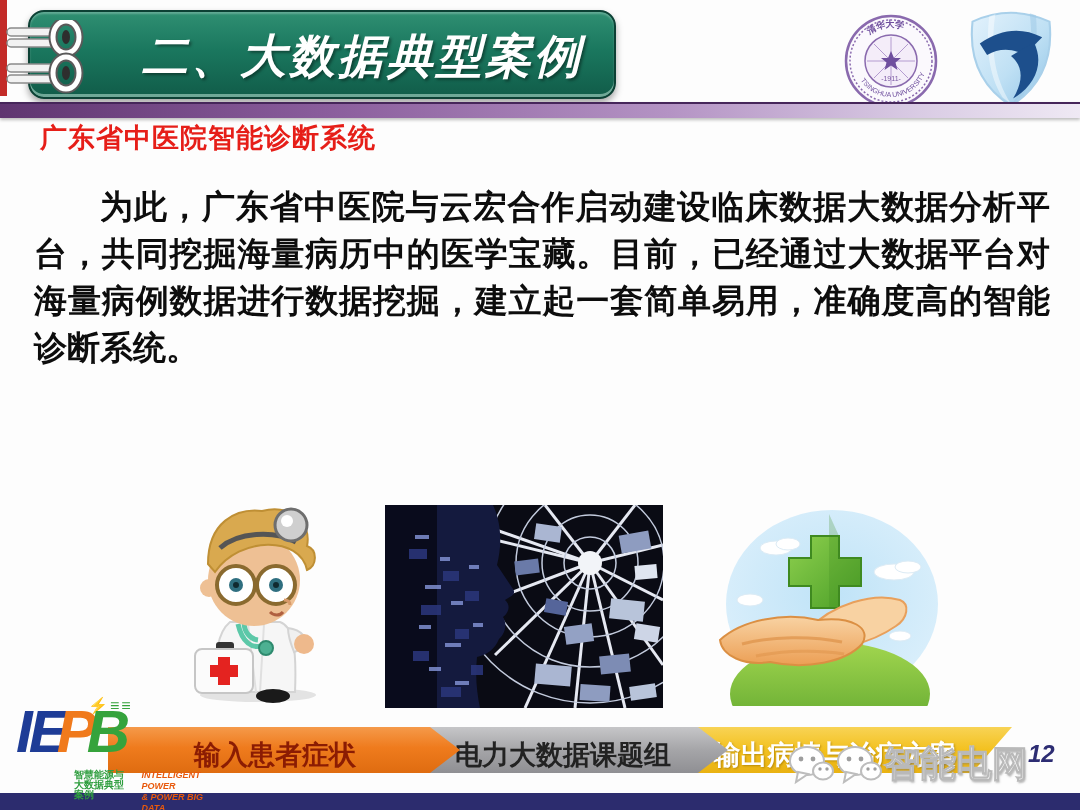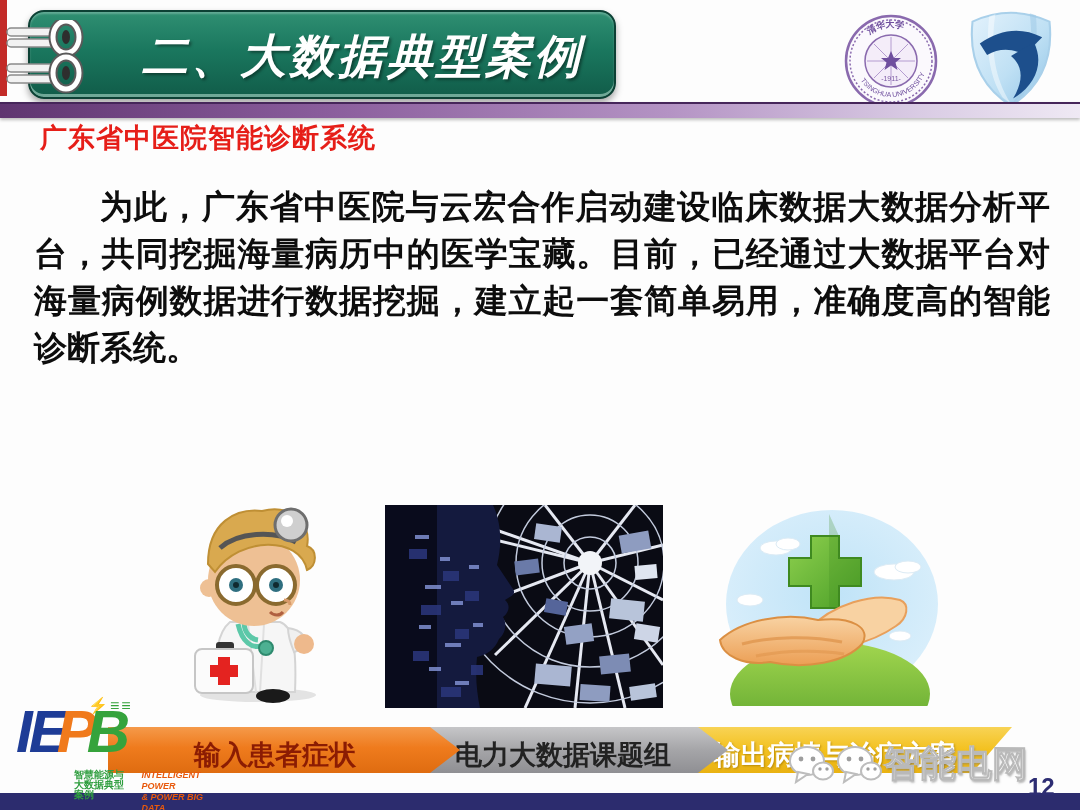--- a/index.html
+++ b/index.html
@@ -72,21 +72,21 @@
   .iepb-b{font-size:60px;color:#35a33c;margin-left:-10px;}
   .iepb-dashes{position:absolute;left:78px;top:-12px;font-size:16px;color:#35a33c;font-weight:bold;letter-spacing:2px;}
   .iepb-sub{position:absolute;left:64px;top:62px;display:flex;gap:10px;align-items:flex-start;}
   .iepb-cn{font-size:10px;line-height:10px;color:#2f9e3f;font-weight:bold;}
   .iepb-en{font-size:9px;line-height:11px;color:#e8590c;font-weight:bold;font-style:italic;}
   .watermark{
     position:absolute;left:788px;top:740px;z-index:6;display:flex;align-items:center;gap:2px;
     font-size:36px;font-weight:800;color:#ffffff;white-space:nowrap;
     -webkit-text-stroke:1px #b9b9b9;text-shadow:1px 2px 2px rgba(120,120,120,.5);
   }
-  .page-number{position:absolute;left:1028px;top:773px;z-index:7;font-size:24px;font-weight:bold;color:#2d2d73;}
+  .page-number{position:absolute;left:1028px;top:740px;z-index:7;font-size:24px;font-weight:bold;color:#2d2d73;font-style:italic;}
   .bottom-bar{position:absolute;left:0;top:793px;width:1080px;height:17px;background:#2c2c6e;}
 </style>
 </head>
 <body>
 
 <div class="red-strip"></div>
 
 <div class="header-box">
   <div class="header-title">二、大数据典型案例</div>
 </div>

